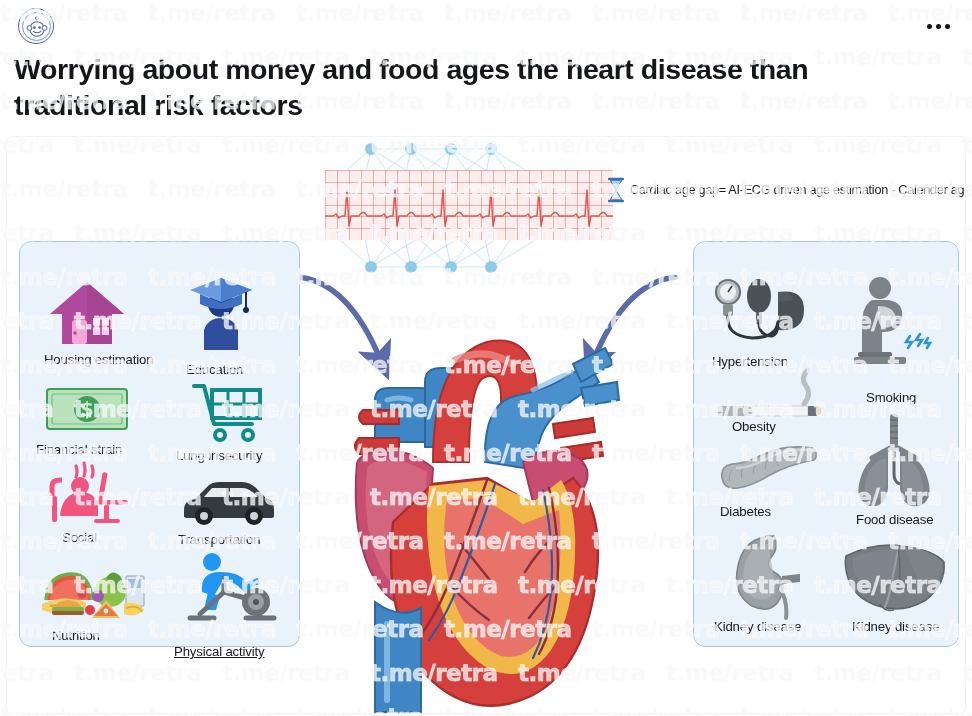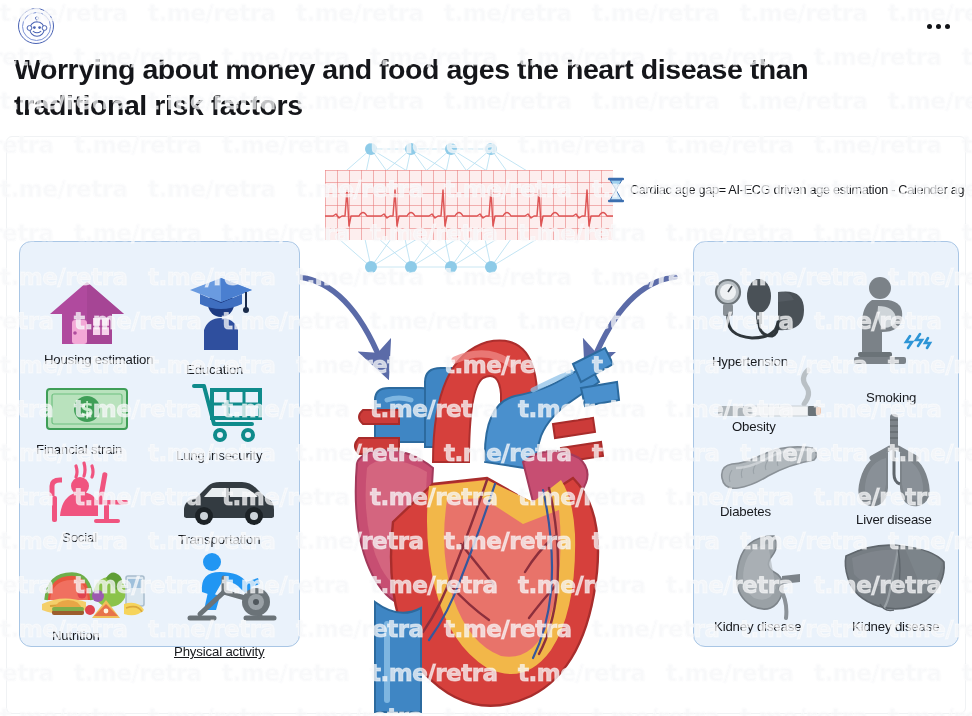--- a/index.html
+++ b/index.html
@@ -496,21 +496,21 @@
             <line x1="38" y1="24" x2="46" y2="24"></line>
         </g>
         <path d="M38 34 L20 44 M46 34 L64 44" stroke="#7d848a" stroke-width="5" stroke-linecap="round"></path>
         <path d="M36 38 Q14 42 8 66 Q2 88 18 92 Q34 94 36 74 Z" fill="#7d848a"></path>
         <path d="M48 38 Q70 42 76 66 Q82 88 66 92 Q50 94 48 74 Z" fill="#7d848a"></path>
         <path d="M34 44 Q18 48 14 66 Q10 84 20 86 Q32 86 34 70 Z" fill="#8f969c" opacity="0.7"></path>
         <path d="M50 44 Q66 48 70 66 Q74 84 64 86 Q52 86 50 70 Z" fill="#8f969c" opacity="0.7"></path>
         <path d="M42 36 L42 60 Q42 68 48 70" stroke="#5f666c" stroke-width="3" fill="none"></path>
       </svg>
     </div>
-    <div class="factor-label" style="left:162px; top:270px;">Liver disease</div>
+    <div class="factor-label" style="left:162px; top:270px;">Food disease</div>
 
     <div class="ico" style="left:36px; top:290px;">
       <svg width="78" height="88" viewBox="0 0 78 88">
         <path d="M44 4 Q14 4 8 34 Q2 62 22 74 Q44 84 52 62 Q56 46 44 40 Q34 34 42 24 Q50 14 44 4 Z" fill="#9aa1a6" stroke="#7d848a" stroke-width="1.6"></path>
         <path d="M38 12 Q18 14 14 36 Q10 56 24 66 Q40 72 46 56" fill="#b0b7bc" opacity="0.65"></path>
         <path d="M52 44 L70 42 L70 50 L52 52 Z" fill="#7d848a"></path>
         <path d="M50 56 Q58 70 56 86" stroke="#8b9298" stroke-width="4" fill="none" stroke-linecap="round"></path>
       </svg>
     </div>
     <div class="factor-label" style="left:20px; top:377px;">Kidney disease</div>

